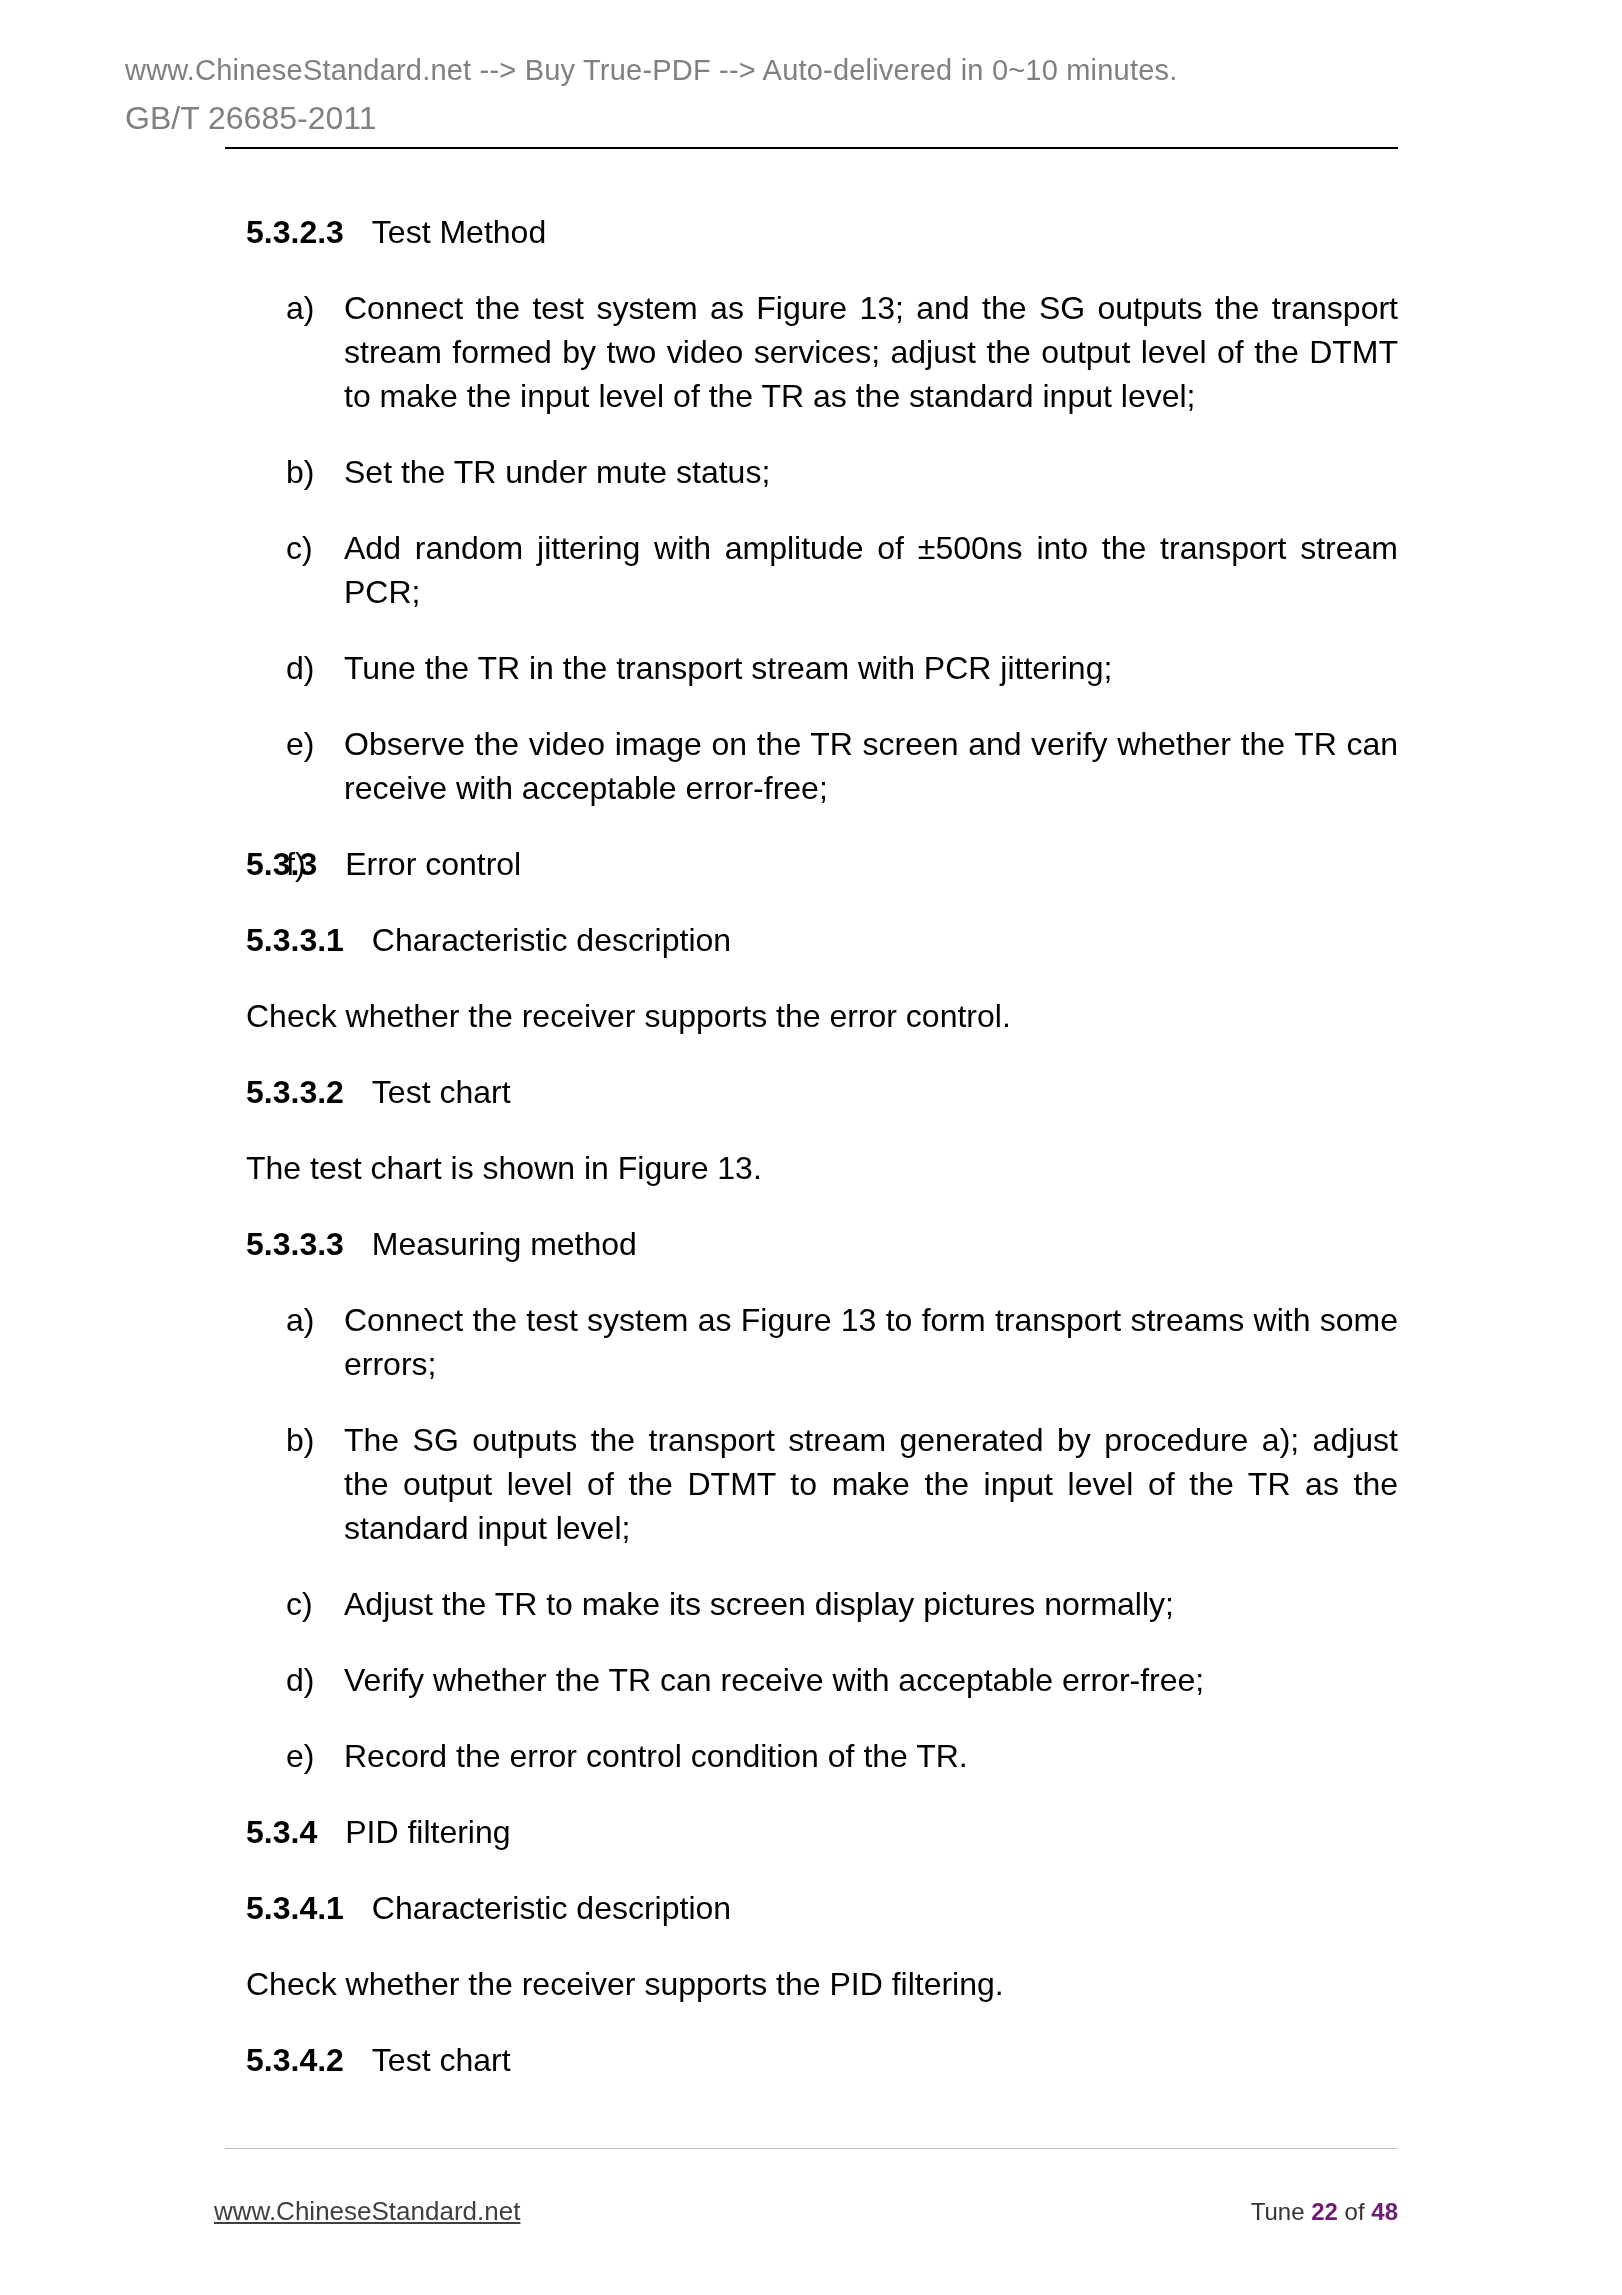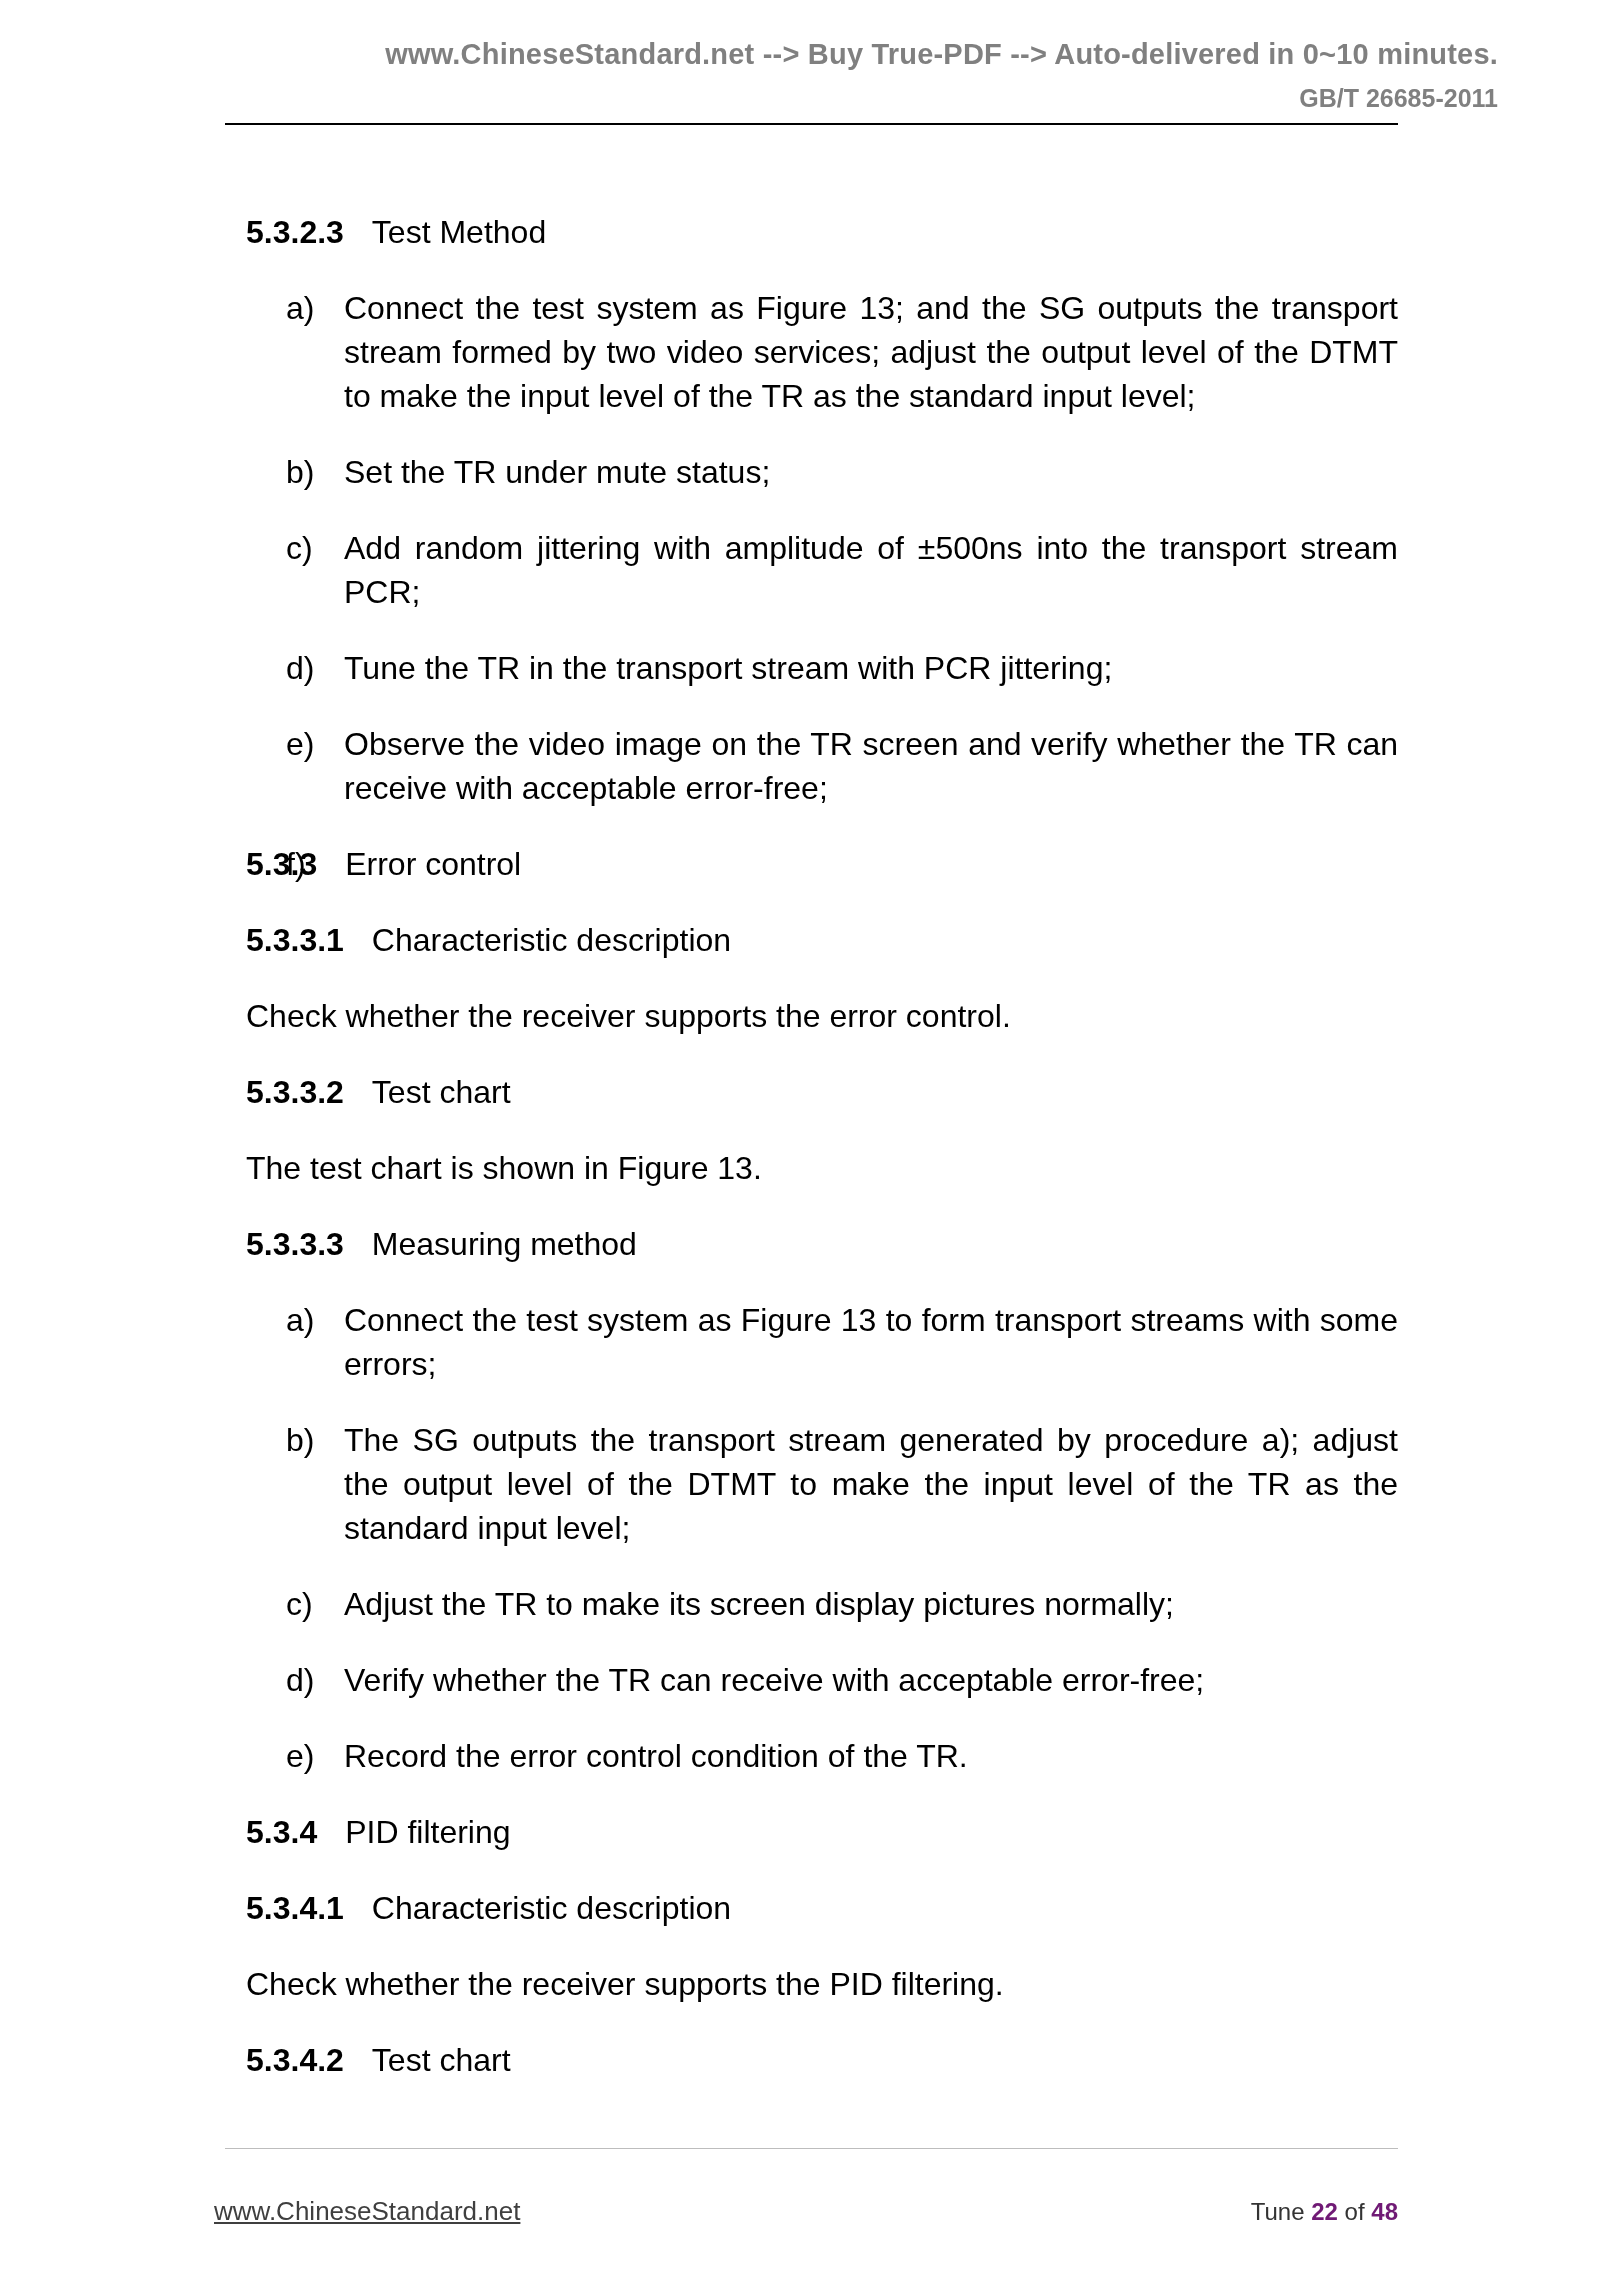--- a/index.html
+++ b/index.html
@@ -12,35 +12,34 @@
     position: relative;
     width: 1623px;
     height: 2295px;
     background: #ffffff;
     overflow: hidden;
   }
 
   
   .header {
     position: absolute;
-    top: 0;
+    top: 16px;
     left: 125px;
     right: 125px;
-    text-align: right;
-    font-weight: bold;
+    text-align: left;
   }
   .promo {
     margin-top: 38px;
     font-size: 29px;
     color: #808080;
     letter-spacing: 0.2px;
   }
   .docnum {
     margin-top: 13.3px;
-    font-size: 25px;
+    font-size: 32px;
     color: #808080;
   }
   .header-rule {
     margin: 10px 100px 0 100px;
     border-bottom: 2.5px solid #000000;
   }
 
   
   .content {
     position: absolute;

